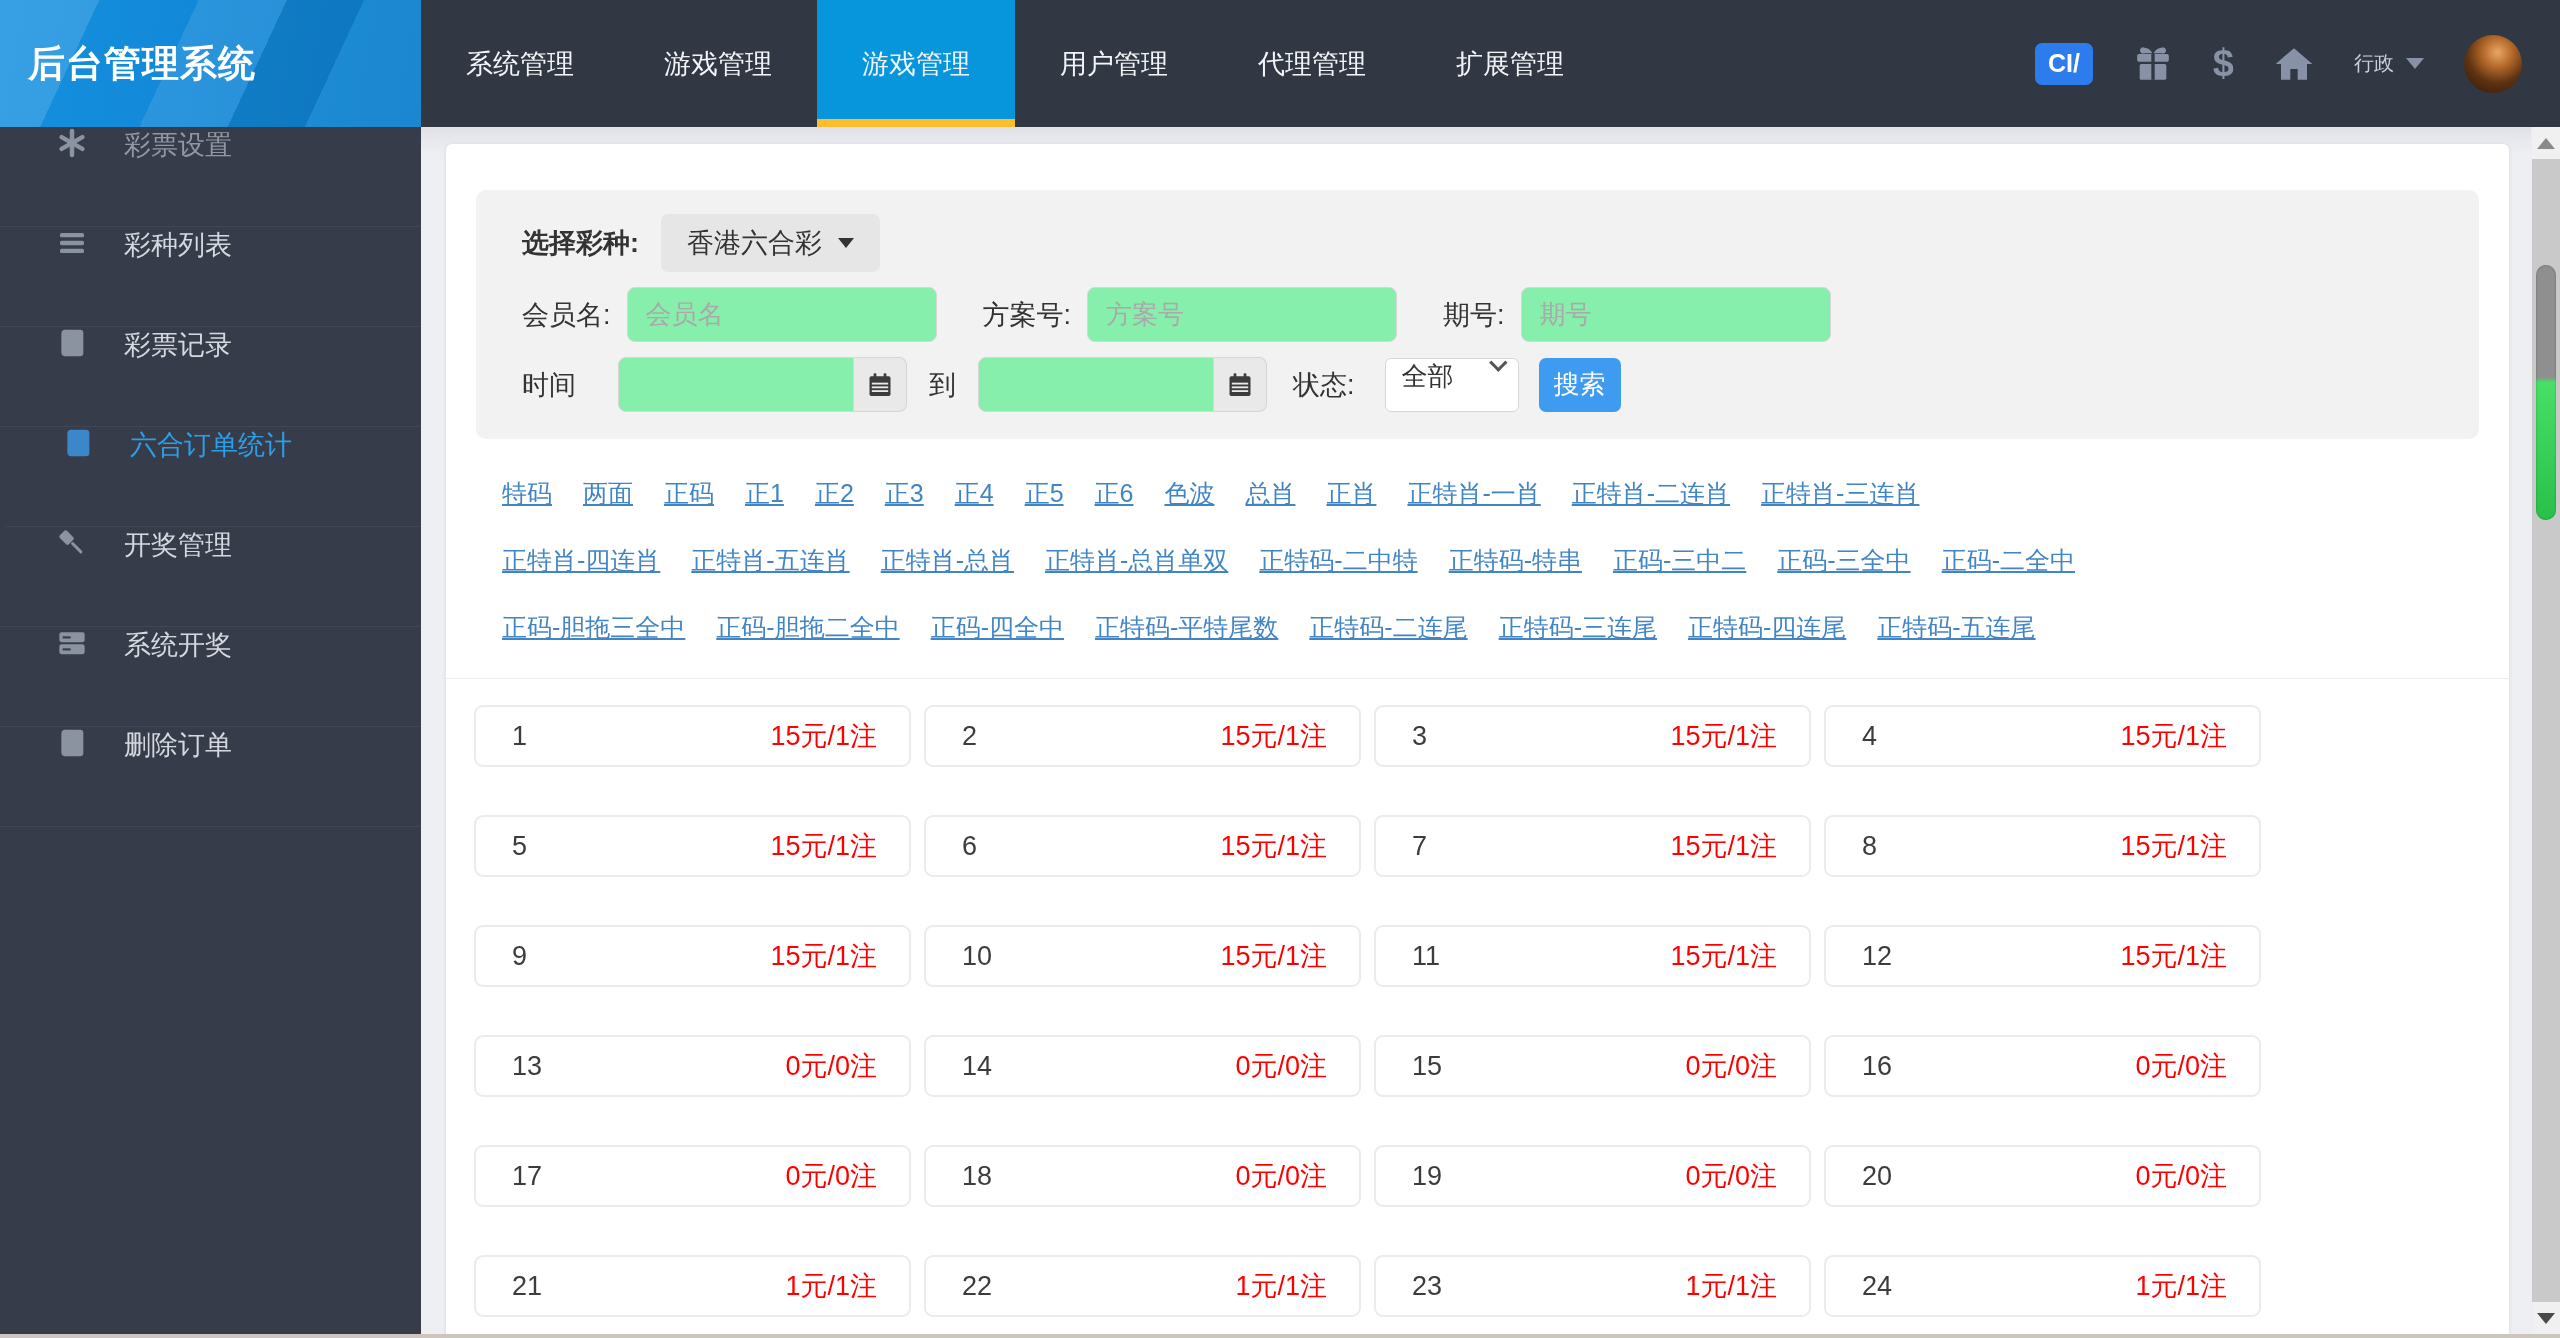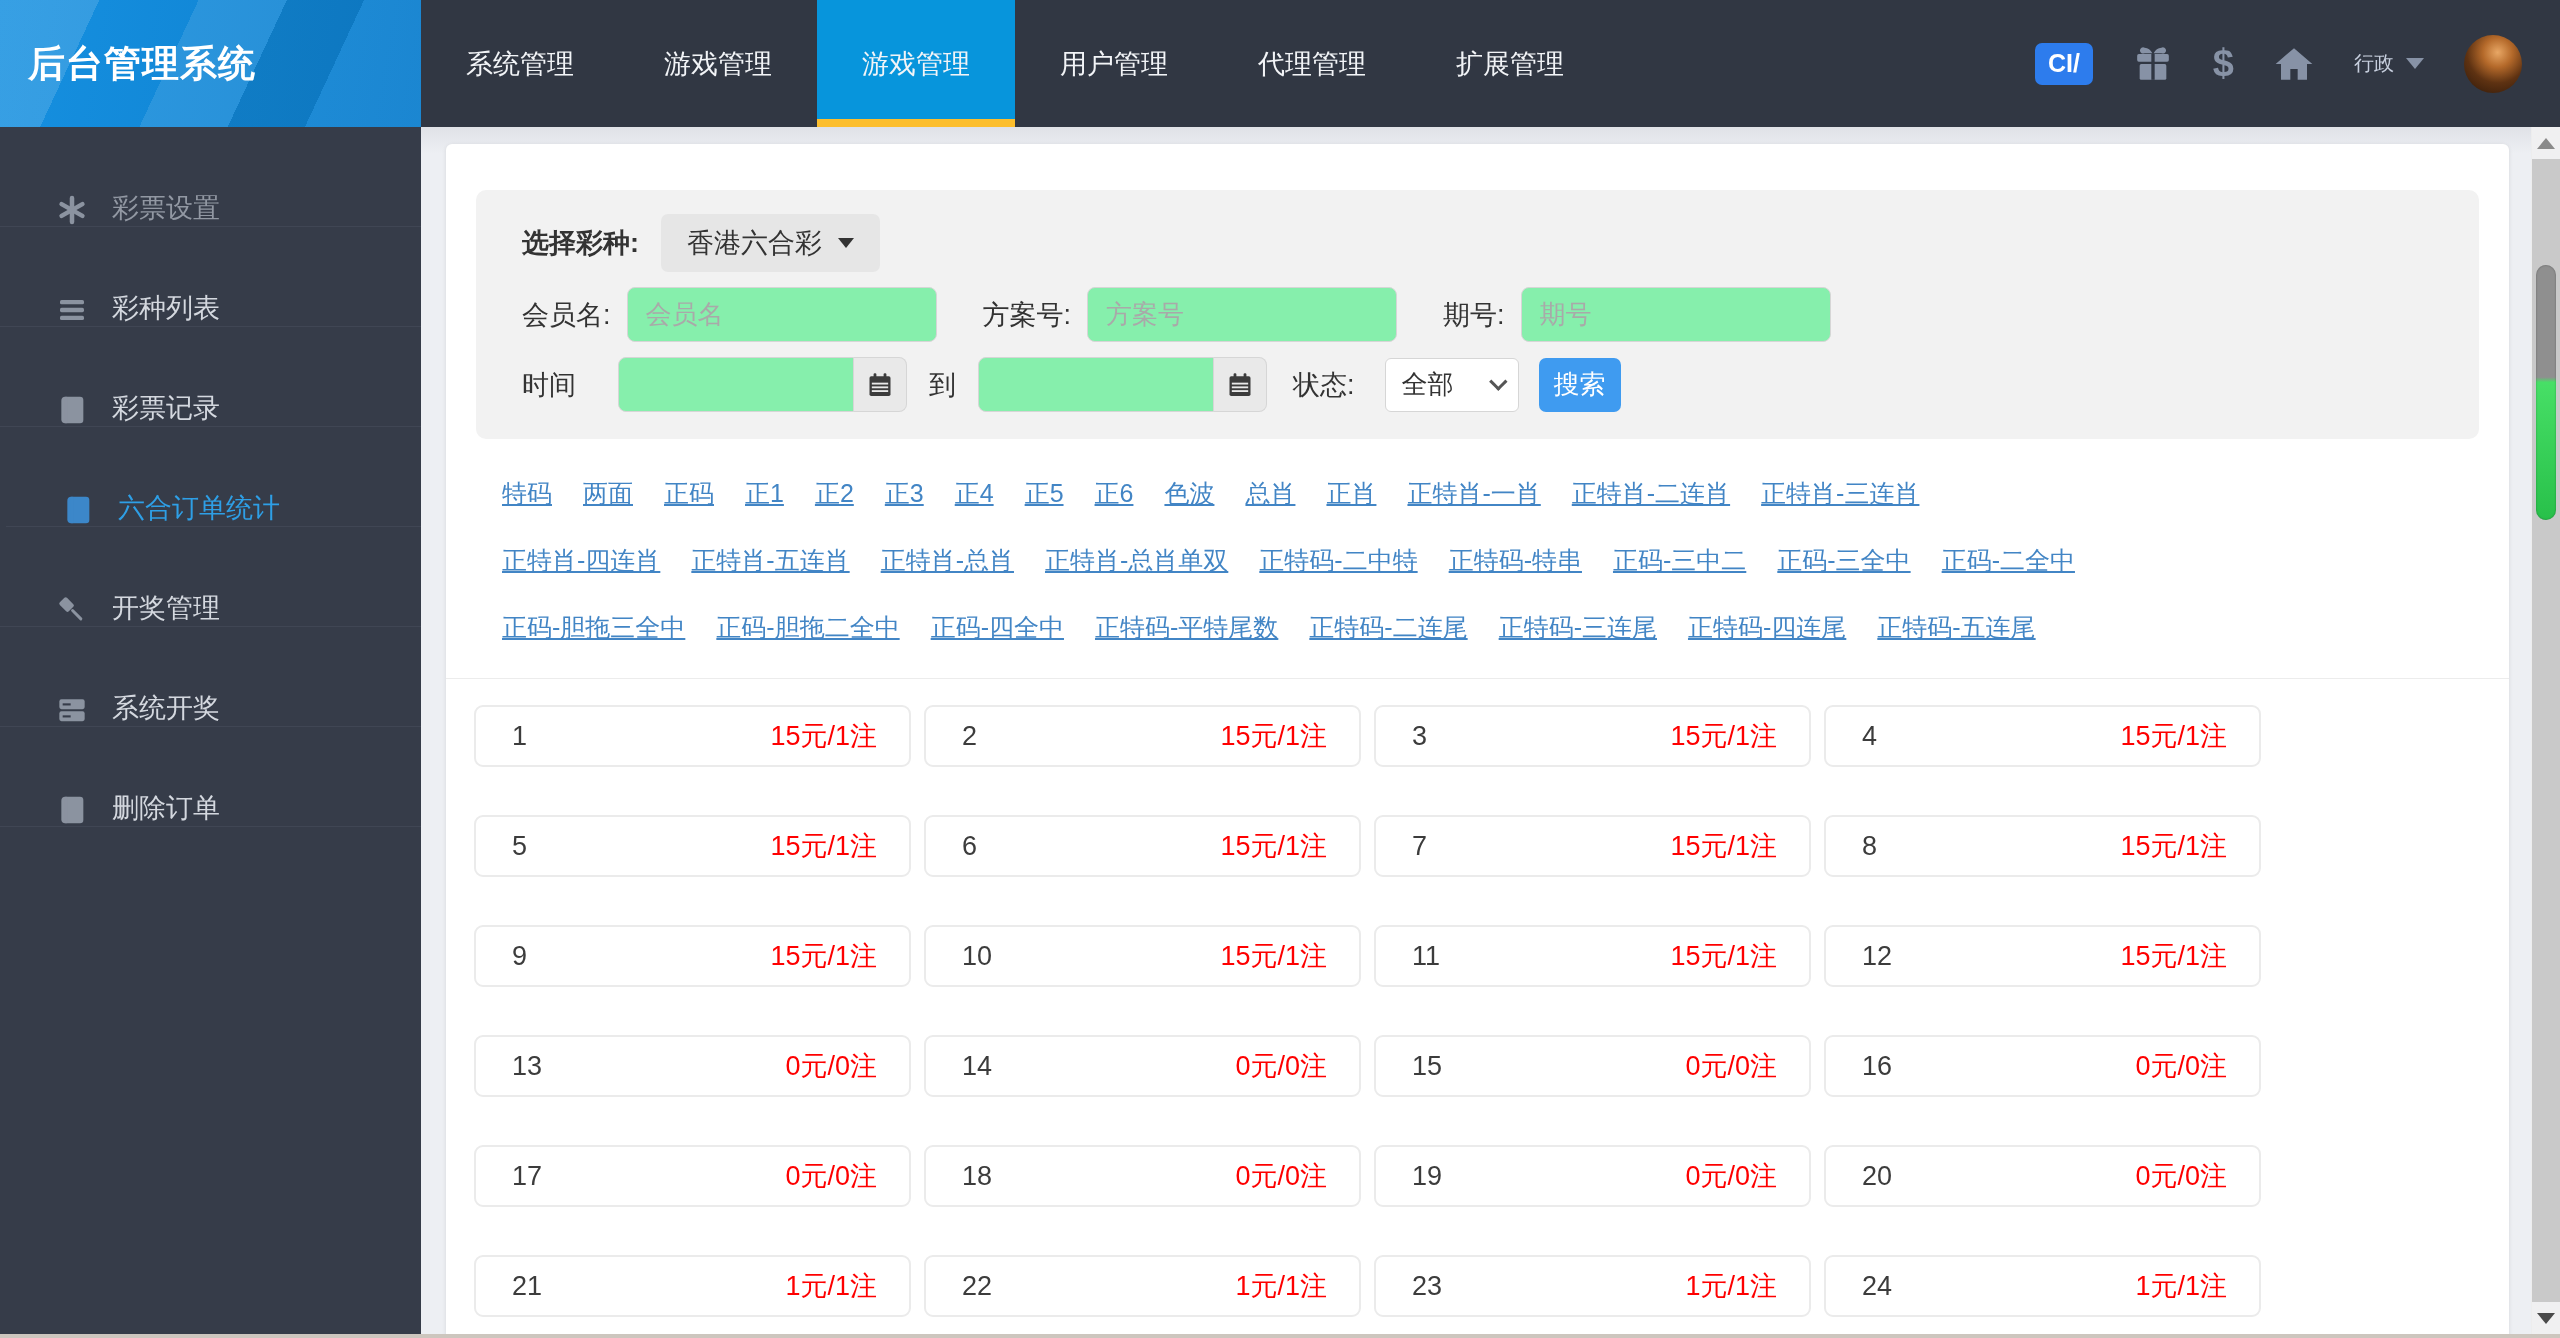--- a/index.html
+++ b/index.html
@@ -25,21 +25,21 @@
   .ci-badge{display:inline-flex;align-items:center;justify-content:center;width:58px;height:42px;background:#2d7ced;border-radius:7px;color:#fff;font-weight:bold;font-size:25px;cursor:pointer;}
   .tool-ic{width:40px;height:40px;color:#8792a6;cursor:pointer;}
   .dollar{font-size:38px;color:#8792a6;font-weight:bold;cursor:pointer;}
   .usermenu{display:flex;align-items:center;gap:12px;color:#c6cedd;font-size:20px;cursor:pointer;}
   .caret{width:0;height:0;border-left:9px solid transparent;border-right:9px solid transparent;border-top:11px solid #8792a6;display:inline-block;}
   .avatar{width:58px;height:58px;border-radius:50%;cursor:pointer;
           background:radial-gradient(circle at 58% 30%, #e8a765 0%, #b4692a 28%, #5e3212 58%, #2b1608 100%);}
 
   
   .sidebar{position:absolute;top:127px;left:0;bottom:0;width:421px;background:#363c49;z-index:4;}
-  .side-item{height:100px;display:flex;align-items:flex-end;gap:24px;padding-left:56px;border-bottom:1px solid #404654;color:#d4d8df;font-size:27px;cursor:pointer;}
+  .side-item{height:100px;display:flex;align-items:flex-start;gap:36px;padding-left:56px;border-bottom:1px solid #404654;color:#d4d8df;font-size:27px;cursor:pointer;}
   .side-item .s-icon{width:32px;height:32px;color:#8b93a0;flex:0 0 32px;}
   .side-item.muted{color:#9298a3;}
   .side-item.active{color:#2e9fe6;margin-left:6px;}
   .side-item.active .s-icon{color:#3c87c9;}
 
   
   .content{position:absolute;top:127px;left:421px;right:29px;bottom:0;
            background:linear-gradient(#e0e2e7,#edeff3 26px);}
   .card{position:absolute;top:17px;left:25px;width:2063px;height:1240px;background:#fff;border-radius:6px;
         box-shadow:0 1px 4px rgba(0,0,0,.10);}
@@ -60,21 +60,21 @@
   .ml45{margin-left:46px;}
   .dategroup{display:inline-flex;margin-left:42px;height:55px;}
   .dategroup .f-input{width:236px;border-radius:8px 0 0 8px;}
   .cal-btn{width:53px;height:55px;border:1px solid #d6d6d6;border-left:none;border-radius:0 8px 8px 0;background:#e9e9e9;
            display:flex;align-items:center;justify-content:center;cursor:pointer;}
   .cal-btn svg{width:28px;height:28px;color:#3c3c3c;}
   .to-label{font-size:27px;color:#333;margin-left:22px;}
   .dategroup.second{margin-left:22px;}
   .status-label{margin-left:26px;}
   .select{margin-left:30px;width:134px;height:54px;background:#fff;border:1px solid #d6d6d6;border-radius:6px;
-          display:flex;align-items:center;justify-content:space-between;padding:0 16px;font-size:26px;color:#333;cursor:pointer;}
+          display:flex;align-items:flex-start;justify-content:space-between;padding:0 16px;font-size:26px;color:#333;cursor:pointer;}
   .chev{width:13px;height:13px;border-right:3px solid #555;border-bottom:3px solid #555;transform:rotate(45deg) translateY(-4px);}
   .search-btn{margin-left:20px;width:82px;height:54px;background:var(--search-blue);color:#fff;border:none;border-radius:7px;
               font-size:26px;cursor:pointer;font-family:inherit;}
 
   
   .bet-tabs{margin:38px 56px 0 56px;}
   .tab-row{display:flex;column-gap:31px;margin-bottom:34px;flex-wrap:nowrap;}
   .bet-link{font-size:25px;color:var(--link);text-decoration:underline;white-space:nowrap;cursor:pointer;}
   .hr{margin:2px 0 0 0;border-bottom:1px solid #ececec;}
 

